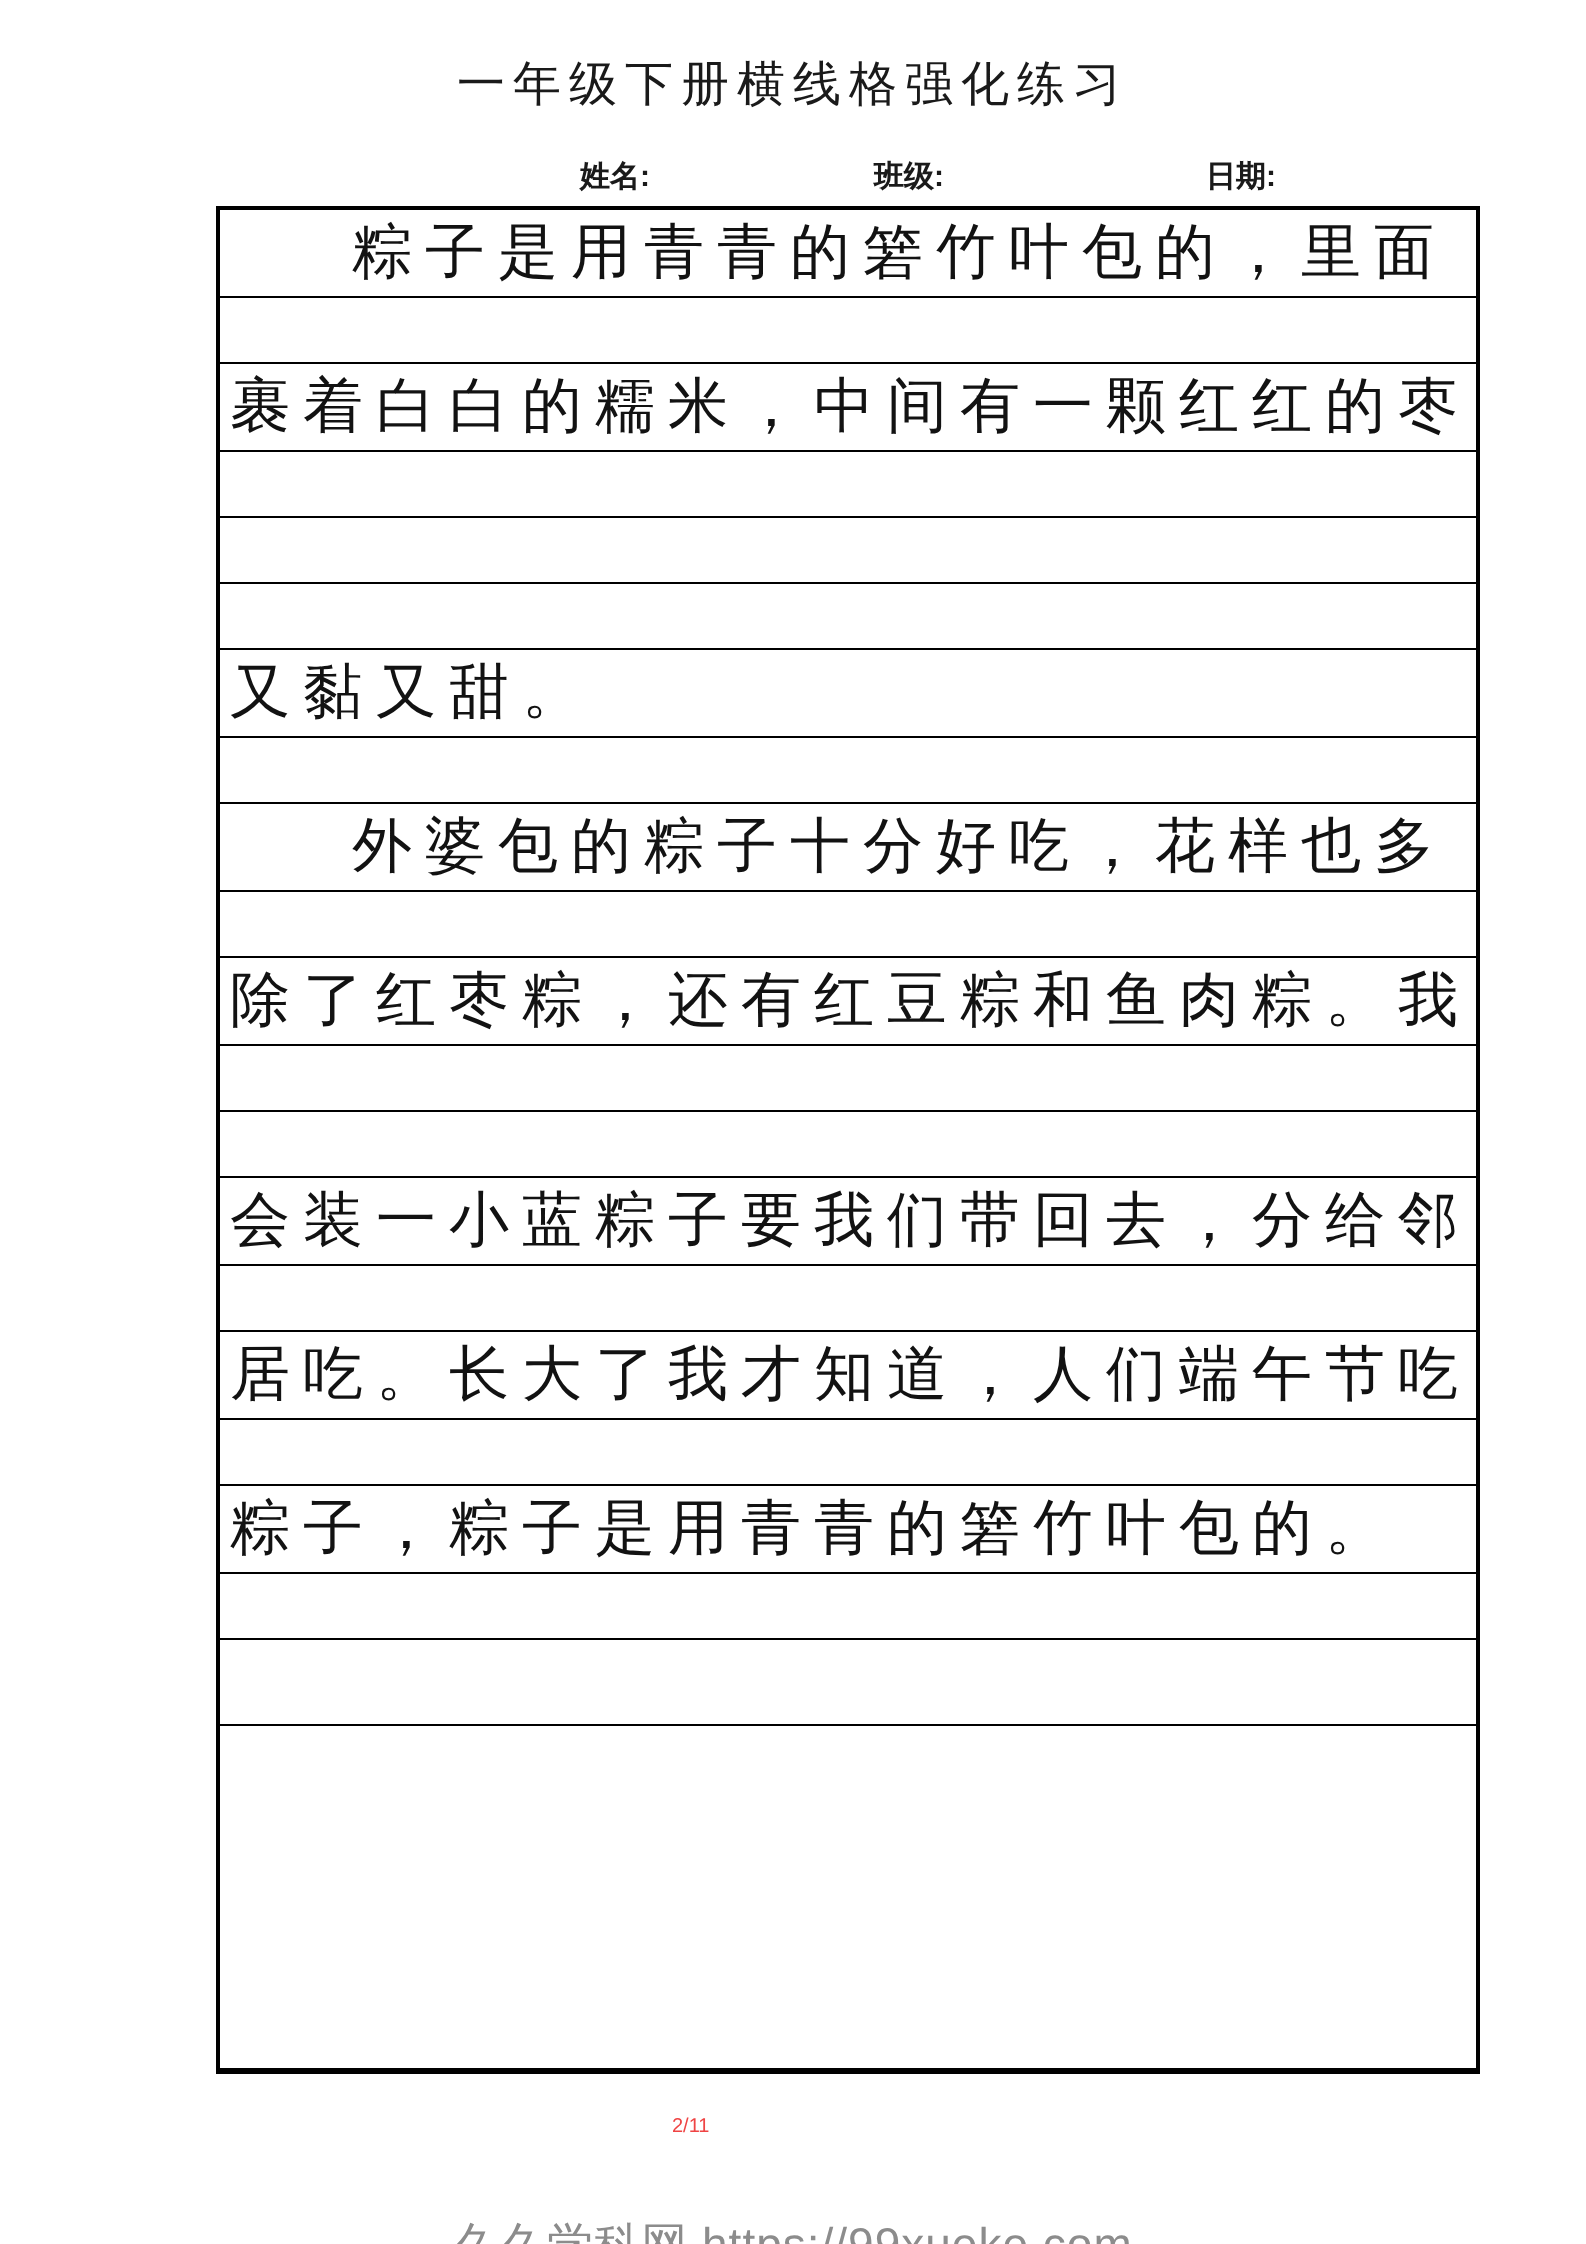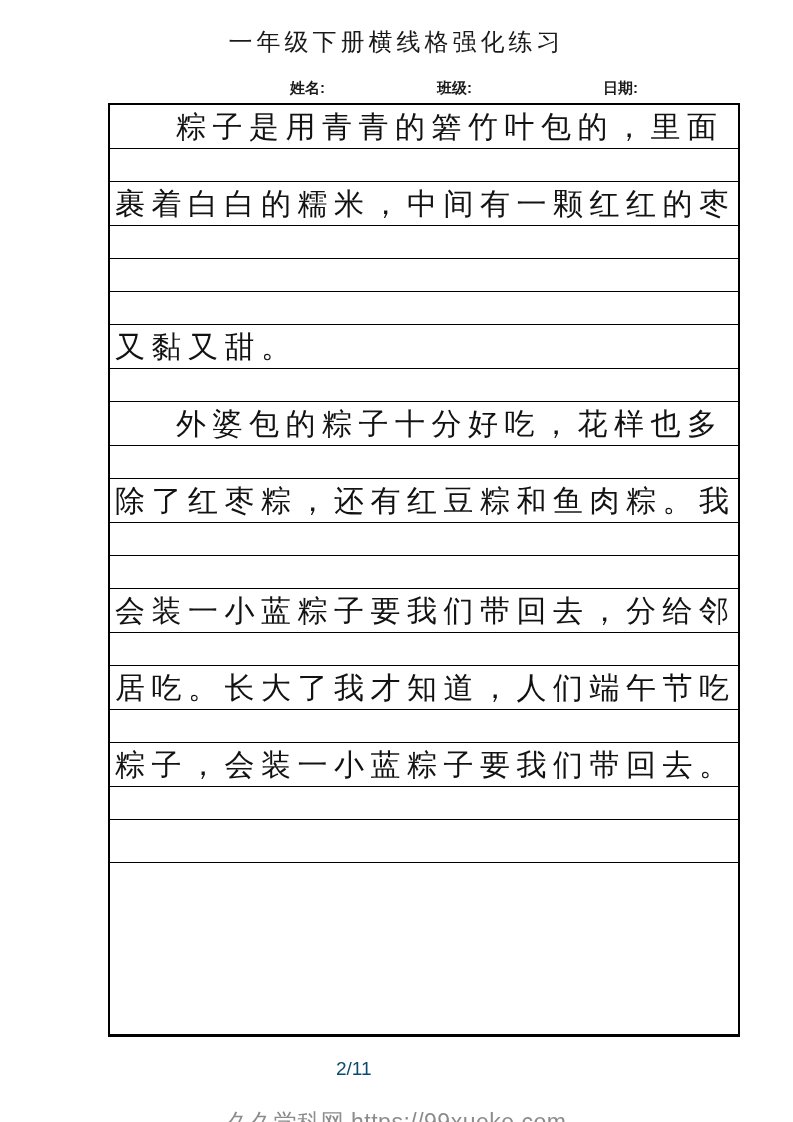--- a/index.html
+++ b/index.html
@@ -82,22 +82,22 @@
     font-family: "Liberation Sans", sans-serif;
     font-size: 23px;
     letter-spacing: 0.5px;
     color: #8c8c8c;
   }
   .page-num {
     position: absolute;
     top: 1058px;
     left: 336px;
     font-family: "Liberation Sans", sans-serif;
-    font-size: 19px;
-    color: #0c4a6e;
+    font-size: 10px;
+    color: #ef4444;
   }
 </style>
 </head>
 <body>
 
 <div class="sheet">
 
   <div class="title">一年级下册横线格强化练习</div>
 
   <div class="fields">
@@ -132,21 +132,21 @@
       <div class="row gap-row"></div>
       <div class="row text-row">
         <span class="line-text">会装一小蓝粽子要我们带回去，分给邻</span>
       </div>
       <div class="row gap-row"></div>
       <div class="row text-row">
         <span class="line-text">居吃。长大了我才知道，人们端午节吃</span>
       </div>
       <div class="row gap-row"></div>
       <div class="row text-row">
-        <span class="line-text">粽子，会装一小蓝粽子要我们带回去。</span>
+        <span class="line-text">粽子，粽子是用青青的箬竹叶包的。</span>
       </div>
       <div class="row gap-row"></div>
       <div class="row extra-row"></div>
       <div class="row extra-row last"></div>
     </div>
 
   <div class="footer">久久学科网 https://99xueke.com</div>
 
   <div class="page-num">2/11</div>
 

